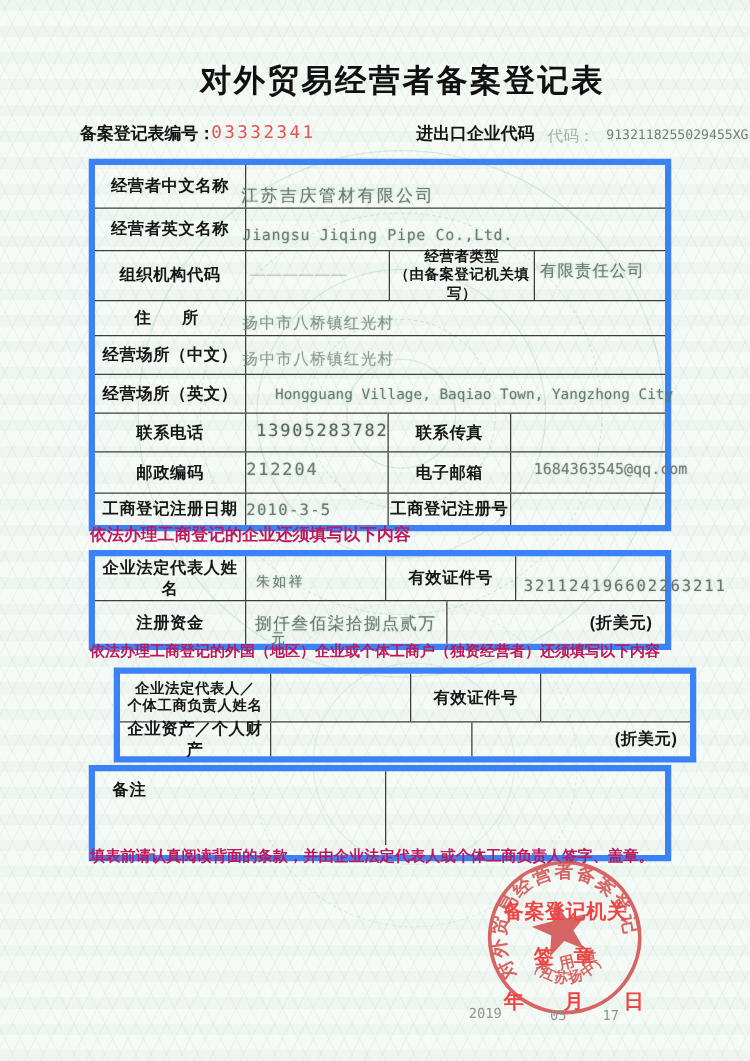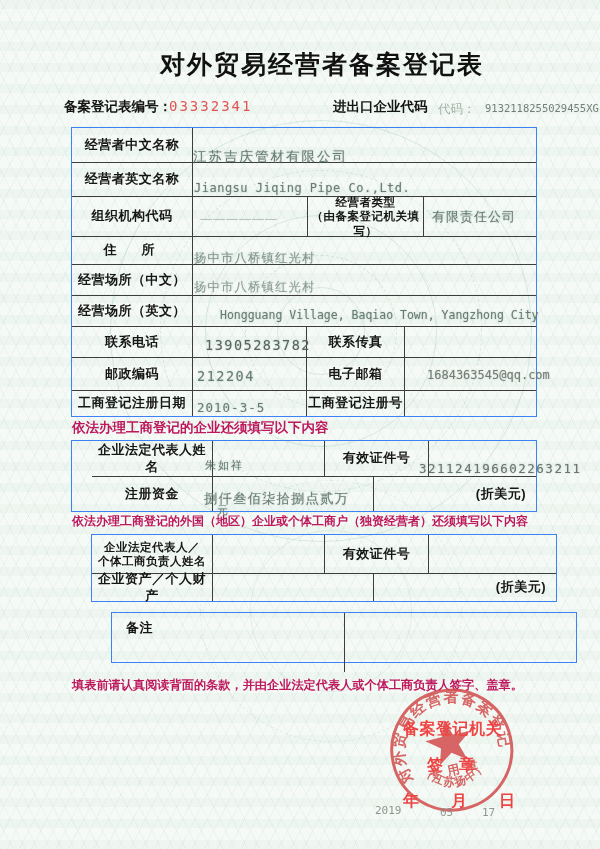--- a/index.html
+++ b/index.html
@@ -31,21 +31,21 @@
   .abs{position:absolute;white-space:nowrap;}
   .b{font-weight:bold;color:#141414;}
   .mono{font-family:"DejaVu Sans Mono","Liberation Mono",monospace;}
 
   .fno-lbl{left:64px;top:98px;font-size:13.5px;z-index:2;}
   .fno{left:169px;top:98px;font-size:14px;letter-spacing:2px;color:#e25353;z-index:3;}
   .iec-lbl{left:333px;top:98px;font-size:13.5px;z-index:2;}
   .iec-ghost{left:438px;top:101px;font-size:12.5px;color:rgba(105,120,112,0.55);z-index:2;}
   .iec{left:485px;top:102px;font-size:10.5px;color:rgba(100,115,107,0.9);z-index:3;}
 
-  .tbl{position:absolute;left:71px;width:466px;border:1px solid #3b82f6;box-sizing:border-box;z-index:2;}
+  .tbl{position:absolute;left:71px;width:466px;border:5px solid #3b82f6;box-sizing:border-box;z-index:2;}
   .trow{display:flex;box-sizing:border-box;}
   .trow + .trow{border-top:1px solid #3d3d3d;}
   .c{box-sizing:border-box;display:flex;align-items:center;justify-content:center;}
   .c + .c{border-left:1px solid #3d3d3d;}
   .fill{flex:1;}
   .lbl{font-weight:bold;font-size:13px;color:#161616;text-align:center;line-height:1.25;letter-spacing:0.5px;}
   .lbl-sm{font-size:11.5px;}
   .usd{justify-content:flex-end;padding-right:10px;}
   .remark-lbl{align-items:flex-start;justify-content:flex-start;padding:7px 0 0 14px;}
 
@@ -152,21 +152,21 @@
     <div class="trow" style="height:26px;">
       <div class="c lbl" style="width:120px;">工商登记注册日期</div>
       <div class="c" style="width:114px;"></div>
       <div class="c lbl" style="width:98px;">工商登记注册号</div>
       <div class="c fill"></div>
     </div>
   </div>
 
   <div class="sect s1">依法办理工商登记的企业还须填写以下内容</div>
 
-  <div class="tbl" style="top:440px;padding-left:20px;">
+  <div class="tbl" style="top:440px;">
     <div class="trow" style="height:35px;">
       <div class="c lbl" style="width:120px;">企业法定代表人姓名</div>
       <div class="c" style="width:112px;"></div>
       <div class="c lbl" style="width:104px;">有效证件号</div>
       <div class="c fill"></div>
     </div>
     <div class="trow" style="height:35px;">
       <div class="c lbl" style="width:120px;">注册资金</div>
       <div class="c" style="width:161px;"></div>
       <div class="c fill usd lbl">(折美元)</div>
@@ -185,21 +185,21 @@
       <div class="c lbl" style="width:104px;">有效证件号</div>
       <div class="c fill"></div>
     </div>
     <div class="trow" style="height:28px;">
       <div class="c lbl" style="width:120px;">企业资产／个人财产</div>
       <div class="c" style="width:161px;"></div>
       <div class="c fill usd lbl">(折美元)</div>
     </div>
   </div>
 
-  <div class="tbl" style="top:612px;height:51px;margin-left:40px;">
+  <div class="tbl" style="top:612px;height:77px;">
     <div class="trow" style="height:59px;">
       <div class="c lbl remark-lbl" style="width:232px;">备注</div>
       <div class="c fill"></div>
     </div>
   </div>
 
   <div class="sect footnote">填表前请认真阅读背面的条款，并由企业法定代表人或个体工商负责人签字、盖章。</div>
 
   <span class="print p-cn-name">江苏吉庆管材有限公司</span>
   <span class="print mono p-en-name">Jiangsu Jiqing Pipe Co.,Ltd.</span>

